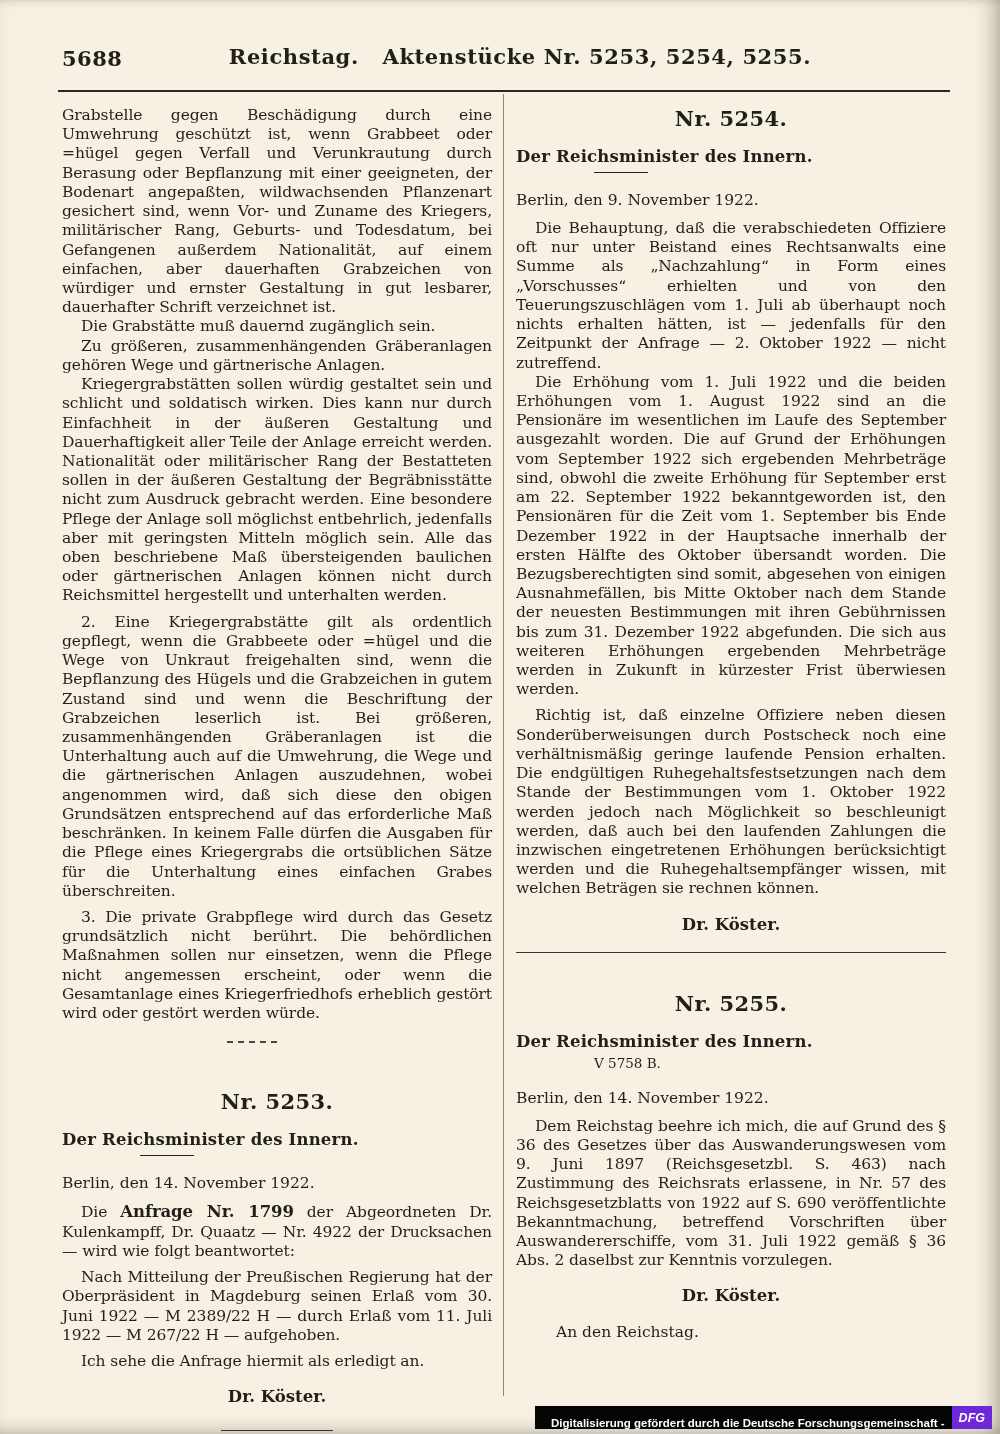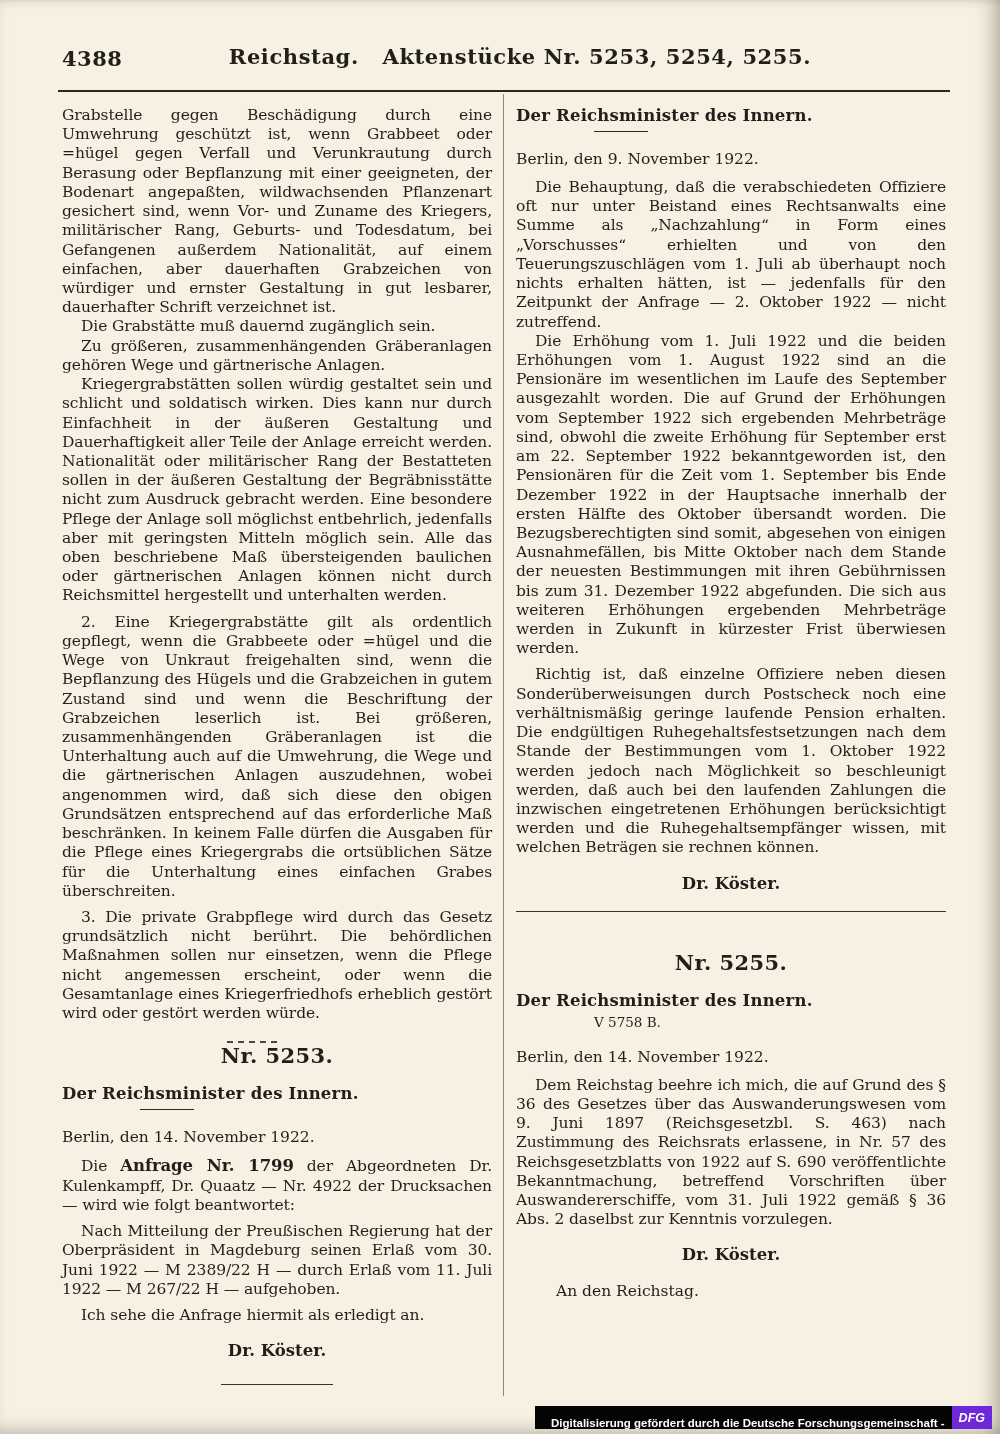--- a/index.html
+++ b/index.html
@@ -46,21 +46,21 @@
   }
   .indent { text-indent:19px; }
   .gap-sm { margin-top:7px; }
   .para b { font-weight:bold; font-size:16.5px; }
 
   .end-mark {
     width:50px; margin:18px auto 0 165px;
     border-top:2px dashed #4c463c;
   }
 
-  .section { }
+  .section { margin-top:46px; }
   .sec-heading {
     text-align:center; font-size:21px; font-weight:bold;
     letter-spacing:.4px; margin-bottom:16px;
   }
   .author { font-size:16.5px; font-weight:bold; letter-spacing:.2px; }
   .author-rule {
     width:54px; margin:6px 0 0 78px;
     border-top:1.5px solid #2b2721;
   }
   .ref { font-size:13.5px; margin:4px 0 0 78px; }
@@ -98,21 +98,21 @@
     font-size:12.5px; font-style:italic;
     height:23px; display:flex; align-items:center;
     padding:0 7px; margin-left:7px;
   }
 </style>
 </head>
 <body>
 
 <div class="scan">
 
-  <div class="page-num">4388</div>
+  <div class="page-num">5688</div>
   <div class="header-title">Reichstag.   Aktenstücke Nr. 5253, 5254, 5255.</div>
   <div class="header-rule"></div>
   <div class="col-divider"></div>
 
   <div class="columns">
 
     <div class="col">
       <p class="para">Grabstelle gegen Beschädigung durch eine Umwehrung geschützt ist, wenn Grabbeet oder =hügel gegen Verfall und Verunkrautung durch Berasung oder Bepflanzung mit einer geeigneten, der Bodenart angepaßten, wildwachsenden Pflanzenart gesichert sind, wenn Vor- und Zuname des Kriegers, militärischer Rang, Geburts- und Todesdatum, bei Gefangenen außerdem Nationalität, auf einem einfachen, aber dauerhaften Grabzeichen von würdiger und ernster Gestaltung in gut lesbarer, dauerhafter Schrift verzeichnet ist.</p>
       <p class="para indent">Die Grabstätte muß dauernd zugänglich sein.</p>
       <p class="para indent">Zu größeren, zusammenhängenden Gräberanlagen gehören Wege und gärtnerische Anlagen.</p>
@@ -131,20 +131,21 @@
         <p class="para indent gap-sm">Nach Mitteilung der Preußischen Regierung hat der Oberpräsident in Magdeburg seinen Erlaß vom 30. Juni 1922 — M 2389/22 H — durch Erlaß vom 11. Juli 1922 — M 267/22 H — aufgehoben.</p>
         <p class="para indent gap-sm">Ich sehe die Anfrage hiermit als erledigt an.</p>
         <div class="signature">Dr. Köster.</div>
         <div class="short-rule"></div>
       </div>
     </div>
 
     <div class="col">
 
       <div>
+        <div class="sec-heading">Nr. 5254.</div>
         <div class="author">Der Reichsminister des Innern.</div>
         <div class="author-rule"></div>
         <div class="dateline">Berlin, den 9. November 1922.</div>
         <p class="para indent gap-sm">Die Behauptung, daß die verabschiedeten Offiziere oft nur unter Beistand eines Rechtsanwalts eine Summe als „Nachzahlung“ in Form eines „Vorschusses“ erhielten und von den Teuerungszuschlägen vom 1. Juli ab überhaupt noch nichts erhalten hätten, ist — jedenfalls für den Zeitpunkt der Anfrage — 2. Oktober 1922 — nicht zutreffend.</p>
         <p class="para indent">Die Erhöhung vom 1. Juli 1922 und die beiden Erhöhungen vom 1. August 1922 sind an die Pensionäre im wesentlichen im Laufe des September ausgezahlt worden. Die auf Grund der Erhöhungen vom September 1922 sich ergebenden Mehrbeträge sind, obwohl die zweite Erhöhung für September erst am 22. September 1922 bekanntgeworden ist, den Pensionären für die Zeit vom 1. September bis Ende Dezember 1922 in der Hauptsache innerhalb der ersten Hälfte des Oktober übersandt worden. Die Bezugsberechtigten sind somit, abgesehen von einigen Ausnahmefällen, bis Mitte Oktober nach dem Stande der neuesten Bestimmungen mit ihren Gebührnissen bis zum 31. Dezember 1922 abgefunden. Die sich aus weiteren Erhöhungen ergebenden Mehrbeträge werden in Zukunft in kürzester Frist überwiesen werden.</p>
         <p class="para indent gap-sm">Richtig ist, daß einzelne Offiziere neben diesen Sonderüberweisungen durch Postscheck noch eine verhältnismäßig geringe laufende Pension erhalten. Die endgültigen Ruhegehaltsfestsetzungen nach dem Stande der Bestimmungen vom 1. Oktober 1922 werden jedoch nach Möglichkeit so beschleunigt werden, daß auch bei den laufenden Zahlungen die inzwischen eingetretenen Erhöhungen berücksichtigt werden und die Ruhegehaltsempfänger wissen, mit welchen Beträgen sie rechnen können.</p>
         <div class="signature">Dr. Köster.</div>
       </div>
 
       <div class="full-rule"></div>

